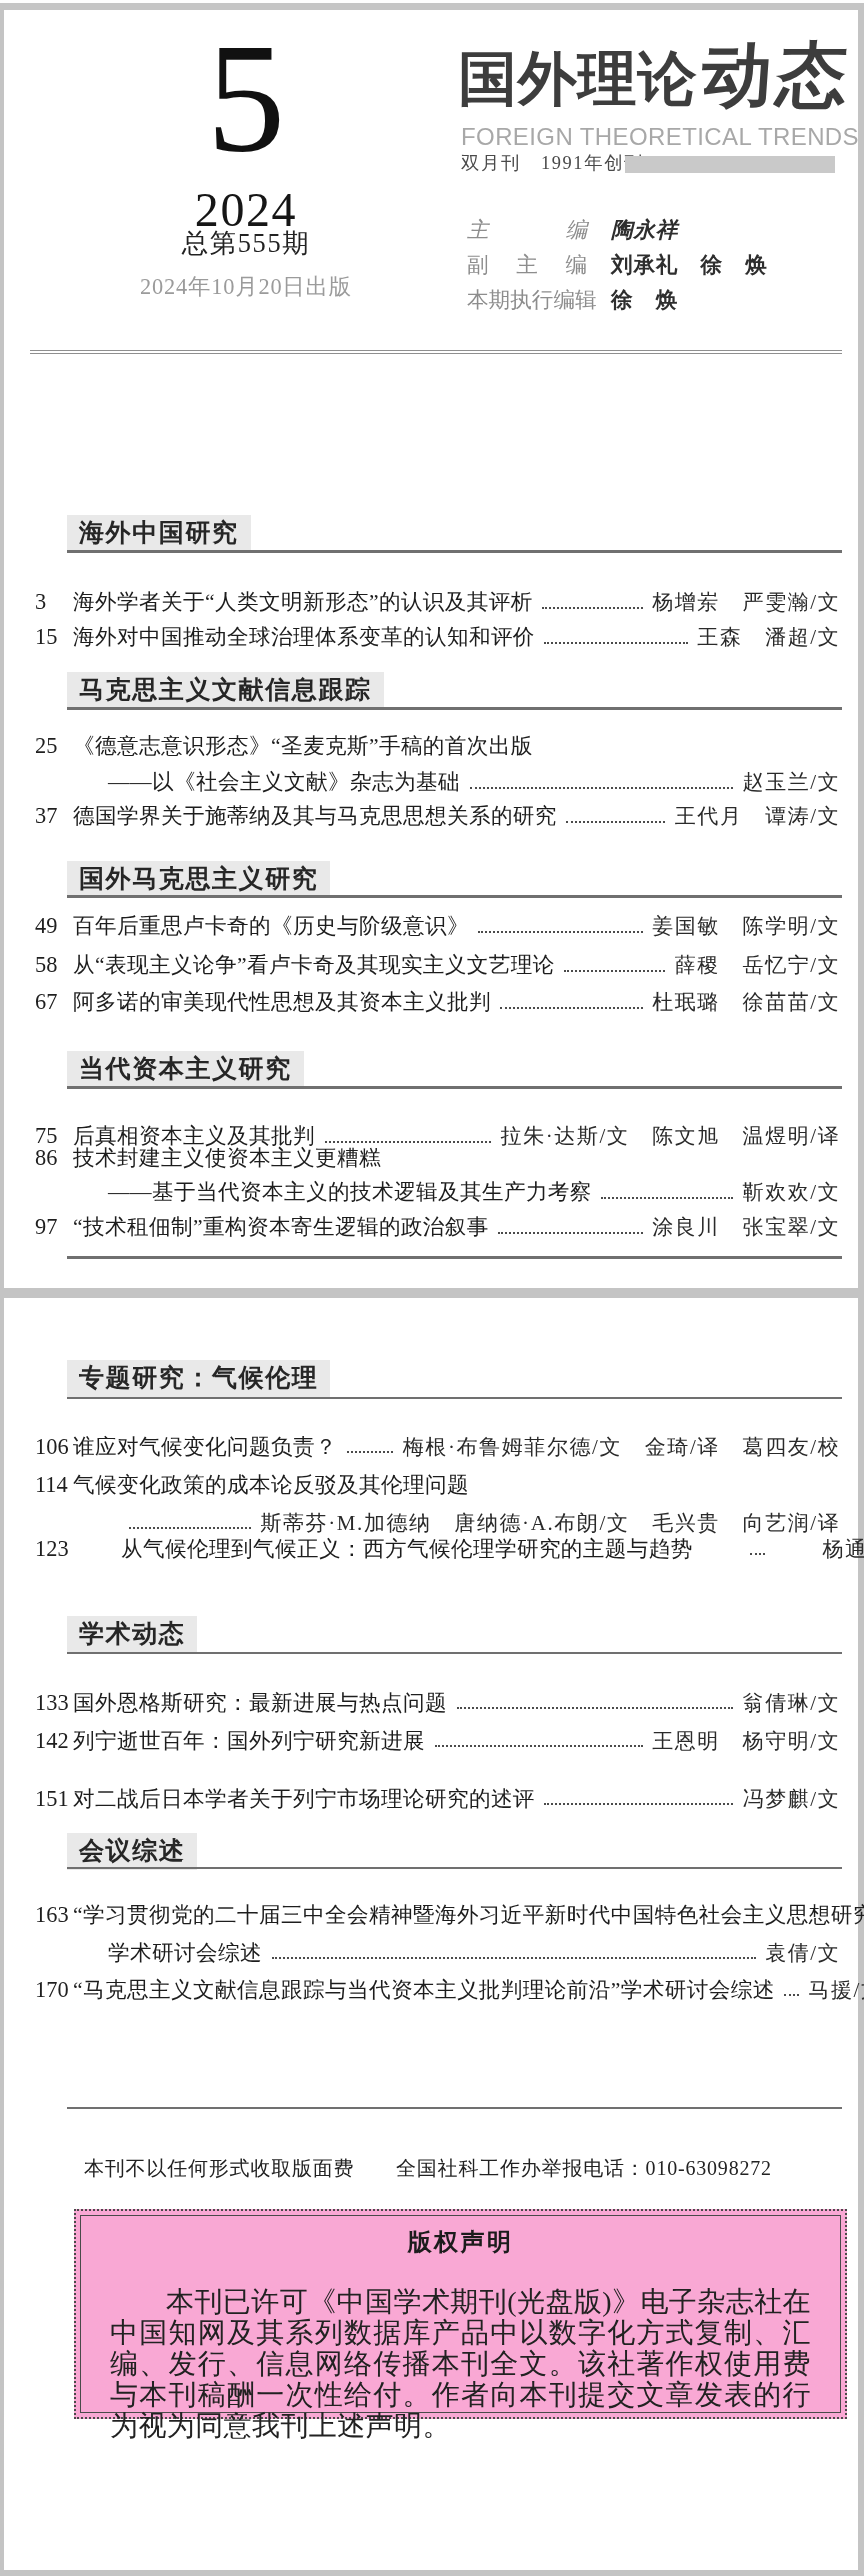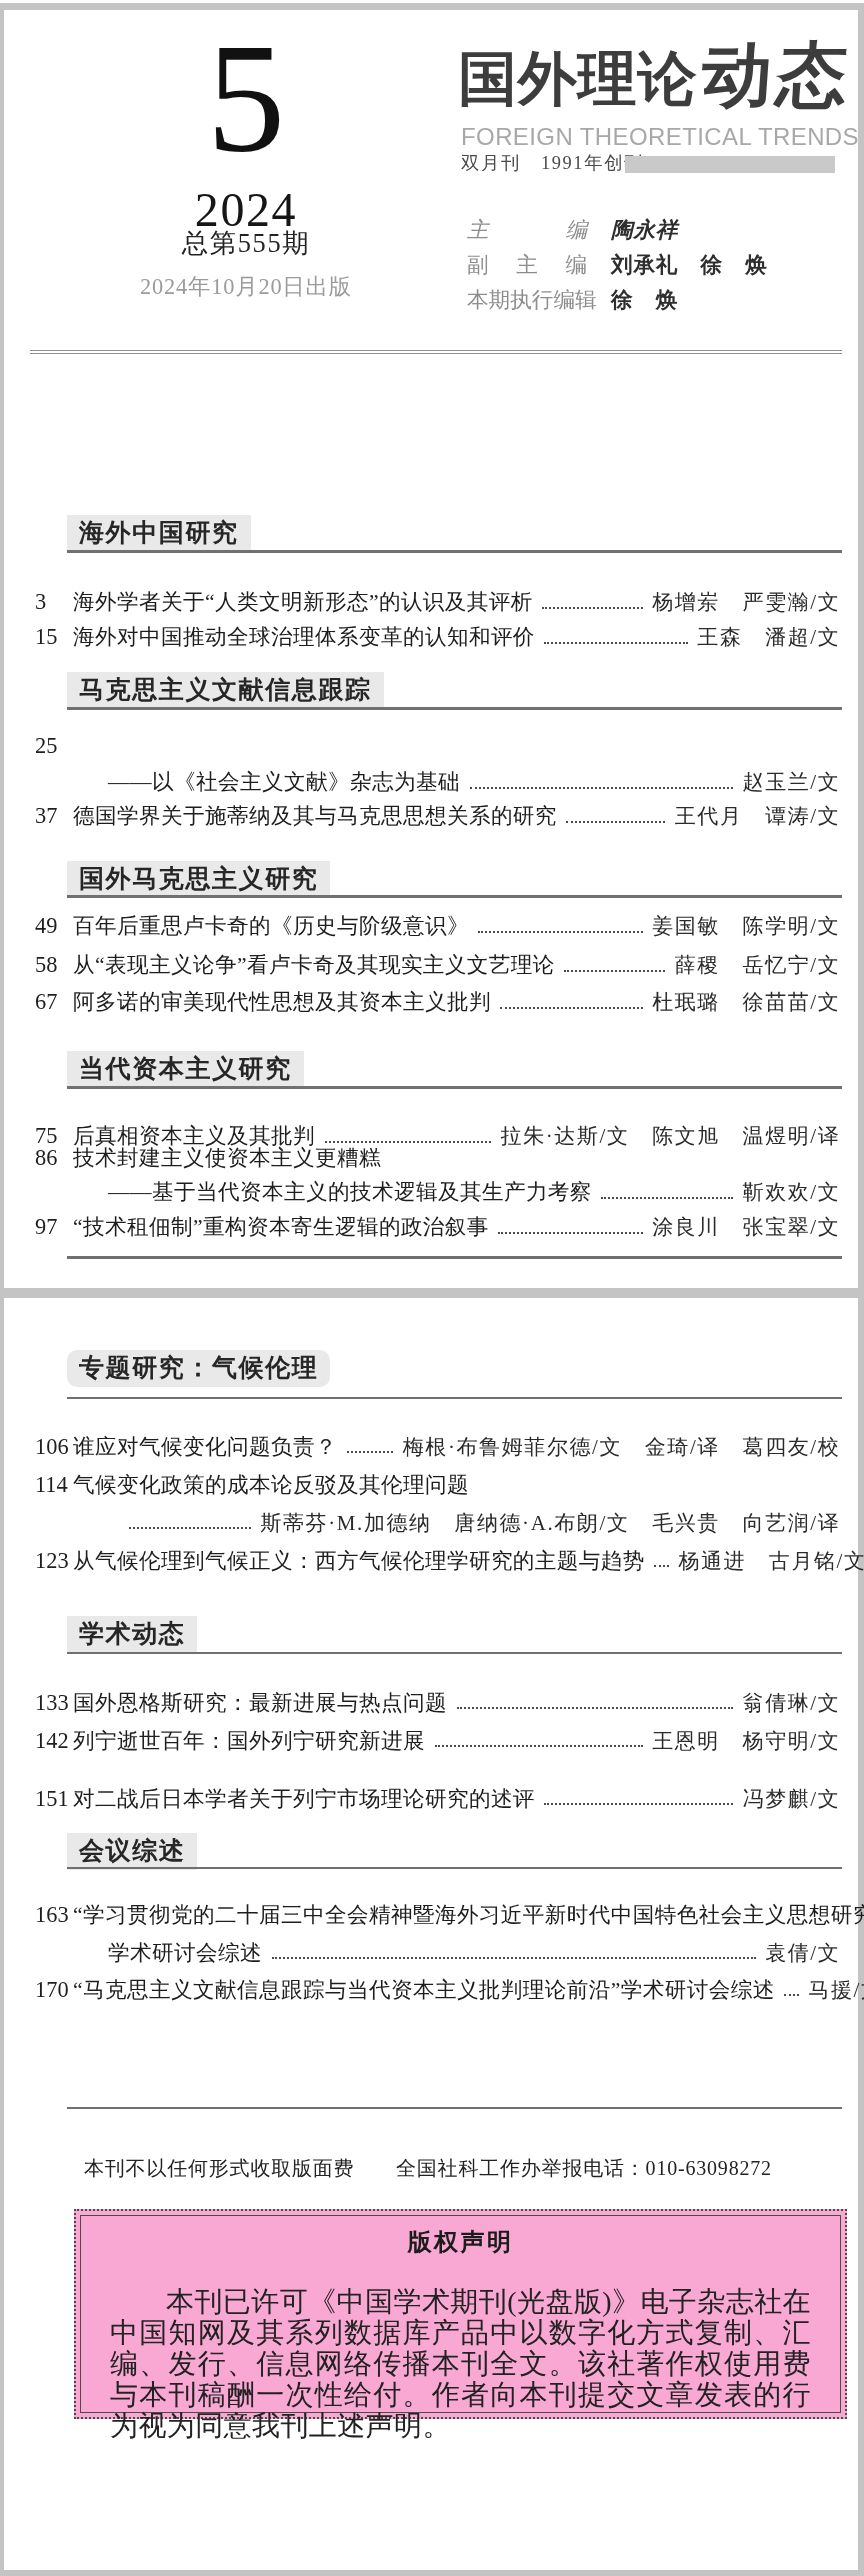--- a/index.html
+++ b/index.html
@@ -66,22 +66,22 @@
   #s0r0{top:577px;} #s0r1{top:612px;}
   #s1h{top:662px;} #s1l{top:697px;}
   #s1r0{top:721px;} #s1r1{top:757px;} #s1r2{top:791px;}
   #s2h{top:851px;} #s2l{top:885px;}
   #s2r0{top:901px;} #s2r1{top:940px;} #s2r2{top:977px;}
   #s3h{top:1041px;} #s3l{top:1076px;}
   #s3r0{top:1095px;margin-top:16px;} #s3r1{top:1133px;} #s3r2{top:1167px;} #s3r3{top:1202px;}
   #p1close{top:1246px;}
 
   
-  #s4h{top:52px;border-radius:10px;} #s4l{top:99px;}
-  #s4r0{top:134px;} #s4r1{top:172px;} #s4r2{top:210px;} #s4r3{top:248px;}
+  #s4h{top:62px;} #s4l{top:99px;}
+  #s4r0{top:134px;} #s4r1{top:172px;} #s4r2{top:210px;} #s4r3{top:236px;gap:48px;}
   #s5h{top:318px;} #s5l{top:354px;}
   #s5r0{top:390px;} #s5r1{top:428px;} #s5r2{top:486px;}
   #s6h{top:535px;} #s6l{top:569px;}
   #s6r0{top:602px;} #s6r1{top:640px;} #s6r2{top:677px;}
   #p2close{top:809px;}
 
   .footer-note{position:absolute;left:80px;top:857px;font-size:20px;line-height:27px;
     color:#222;letter-spacing:0.8px;white-space:nowrap;}
 
   .copyright{position:absolute;left:70px;top:911px;width:773px;height:210px;
@@ -139,20 +139,21 @@
     <span class="num">15</span>
     <span class="title">海外对中国推动全球治理体系变革的认知和评价</span>
     <span class="leader"></span>
     <span class="authors">王森　潘超/文</span>
   </div>
 
   <div class="sec-head" id="s1h">马克思主义文献信息跟踪</div>
   <div class="sec-line" id="s1l"></div>
   <div class="row" id="s1r0">
     <span class="num">25</span>
+    <span class="title">《德意志意识形态》“圣麦克斯”手稿的首次出版</span>
   </div>
   <div class="row cont" id="s1r1">
     <span class="num"></span>
     <span class="title">——以《社会主义文献》杂志为基础</span>
     <span class="leader"></span>
     <span class="authors">赵玉兰/文</span>
   </div>
   <div class="row" id="s1r2">
     <span class="num">37</span>
     <span class="title">德国学界关于施蒂纳及其与马克思思想关系的研究</span>

